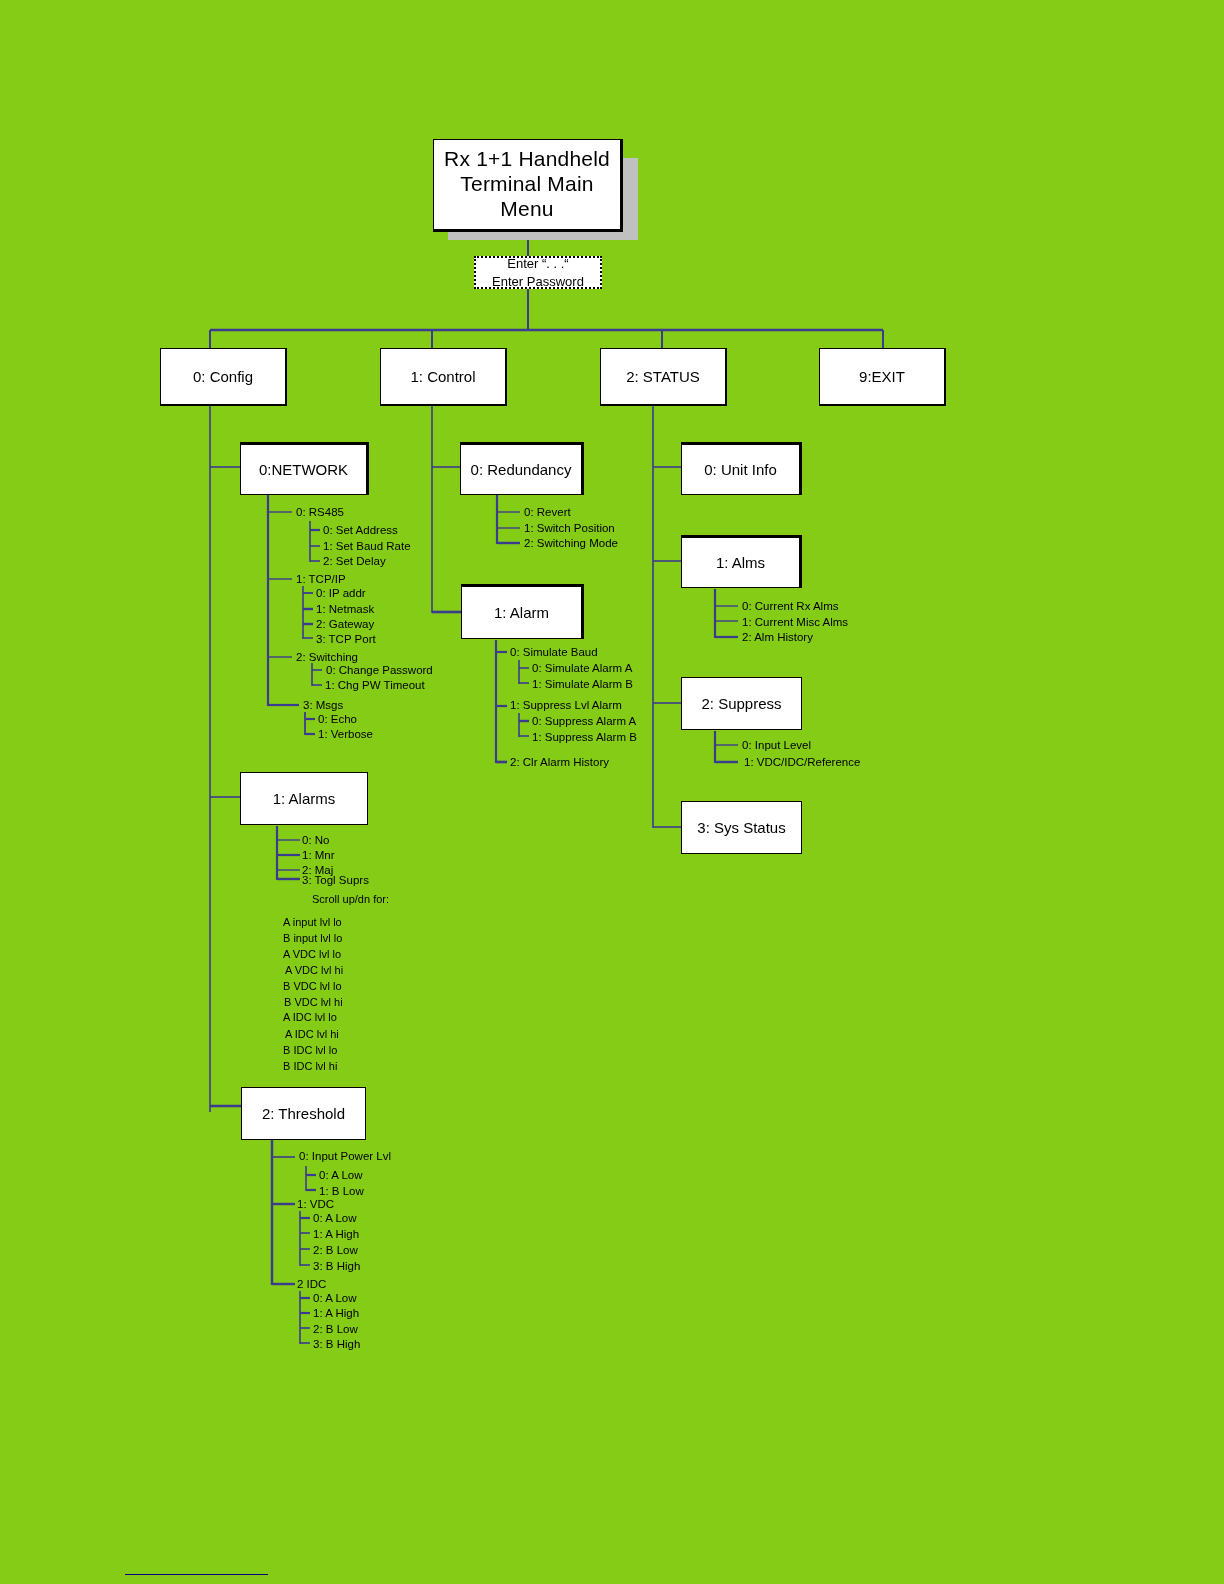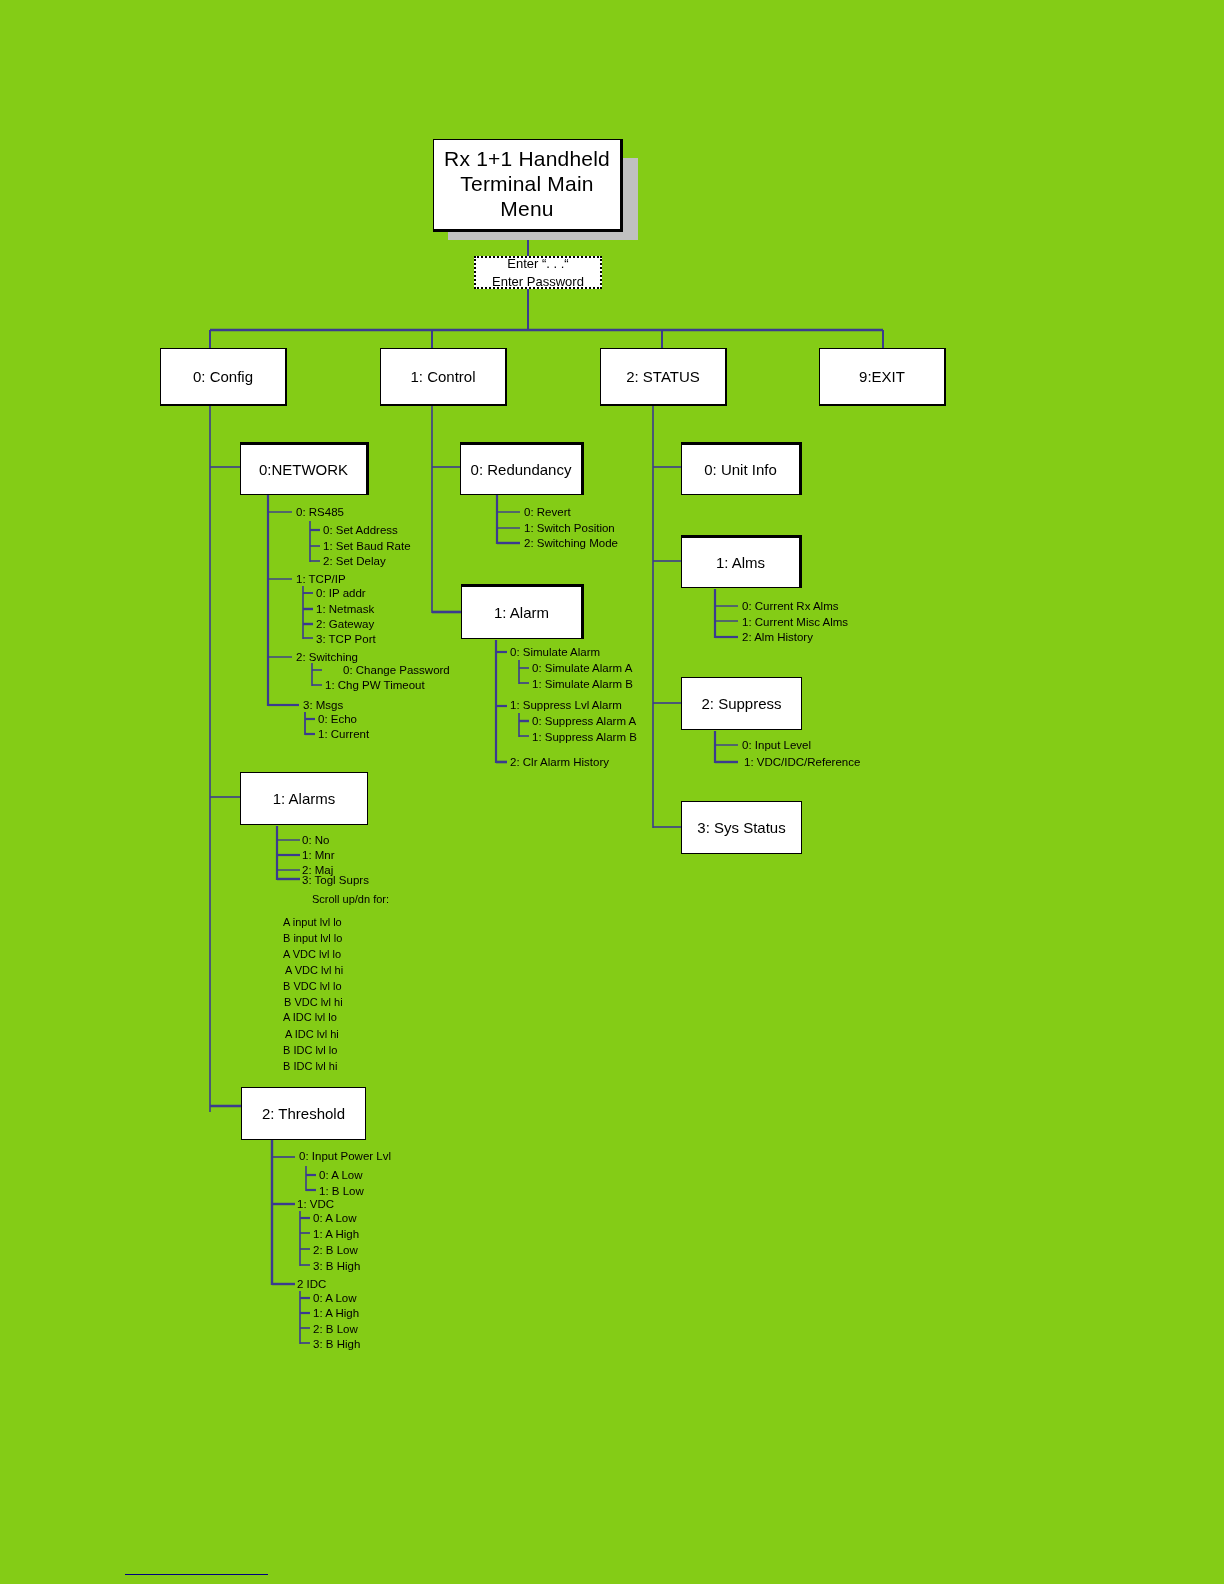--- a/index.html
+++ b/index.html
@@ -266,26 +266,26 @@
   <div class="leaf" style="left:323px; top:541px;">1: Set Baud Rate</div>
   <div class="leaf" style="left:323px; top:556px;">2: Set Delay</div>
 
   <div class="leaf" style="left:296px; top:574px;">1: TCP/IP</div>
   <div class="leaf" style="left:316px; top:588px;">0: IP addr</div>
   <div class="leaf" style="left:316px; top:604px;">1: Netmask</div>
   <div class="leaf" style="left:316px; top:619px;">2: Gateway</div>
   <div class="leaf" style="left:316px; top:634px;text-align:right;">3: TCP Port</div>
 
   <div class="leaf" style="left:296px; top:652px;">2: Switching</div>
-  <div class="leaf" style="left:343px; top:665px;text-align:right;">0: Change Password</div>
+  <div class="leaf" style="left:326px; top:665px;text-align:right;">0: Change Password</div>
   <div class="leaf" style="left:325px; top:680px;">1: Chg PW Timeout</div>
 
   <div class="leaf" style="left:303px; top:700px;">3: Msgs</div>
   <div class="leaf" style="left:318px; top:714px;">0: Echo</div>
-  <div class="leaf" style="left:318px; top:729px;">1: Current</div>
+  <div class="leaf" style="left:318px; top:729px;">1: Verbose</div>
 
   <div class="node-box l2-box-plain" style="left:240px; top:772px; width:128px; height:53px;">
     <span class="node-label">1: Alarms</span>
   </div>
   <div class="leaf" style="left:302px; top:835px;">0: No</div>
   <div class="leaf" style="left:302px; top:850px;">1: Mnr</div>
   <div class="leaf" style="left:302px; top:865px;">2: Maj</div>
   <div class="leaf" style="left:302px; top:875px;">3: Togl Suprs</div>
 
   <div class="note-title" style="left:276px; top:893px;">Scroll up/dn for:</div>
@@ -323,21 +323,21 @@
   <div class="node-box l2-box" style="left:460px; top:442px; width:124px; height:53px;">
     <span class="node-label">0: Redundancy</span>
   </div>
   <div class="leaf" style="left:524px; top:507px;">0: Revert</div>
   <div class="leaf" style="left:524px; top:523px;">1: Switch Position</div>
   <div class="leaf" style="left:524px; top:538px;">2: Switching Mode</div>
 
   <div class="node-box l2-box" style="left:461px; top:584px; width:123px; height:55px;">
     <span class="node-label">1: Alarm</span>
   </div>
-  <div class="leaf" style="left:510px; top:647px;">0: Simulate Alarm</div>
+  <div class="leaf" style="left:510px; top:647px;">0: Simulate Baud</div>
   <div class="leaf" style="left:532px; top:663px;">0: Simulate Alarm A</div>
   <div class="leaf" style="left:532px; top:679px;">1: Simulate Alarm B</div>
 
   <div class="leaf" style="left:510px; top:700px;">1: Suppress Lvl Alarm</div>
   <div class="leaf" style="left:532px; top:716px;">0: Suppress Alarm A</div>
   <div class="leaf" style="left:532px; top:732px;">1: Suppress Alarm B</div>
 
   <div class="leaf" style="left:510px; top:757px;">2: Clr Alarm History</div>
 
   <div class="node-box l2-box" style="left:681px; top:442px; width:121px; height:53px;">

